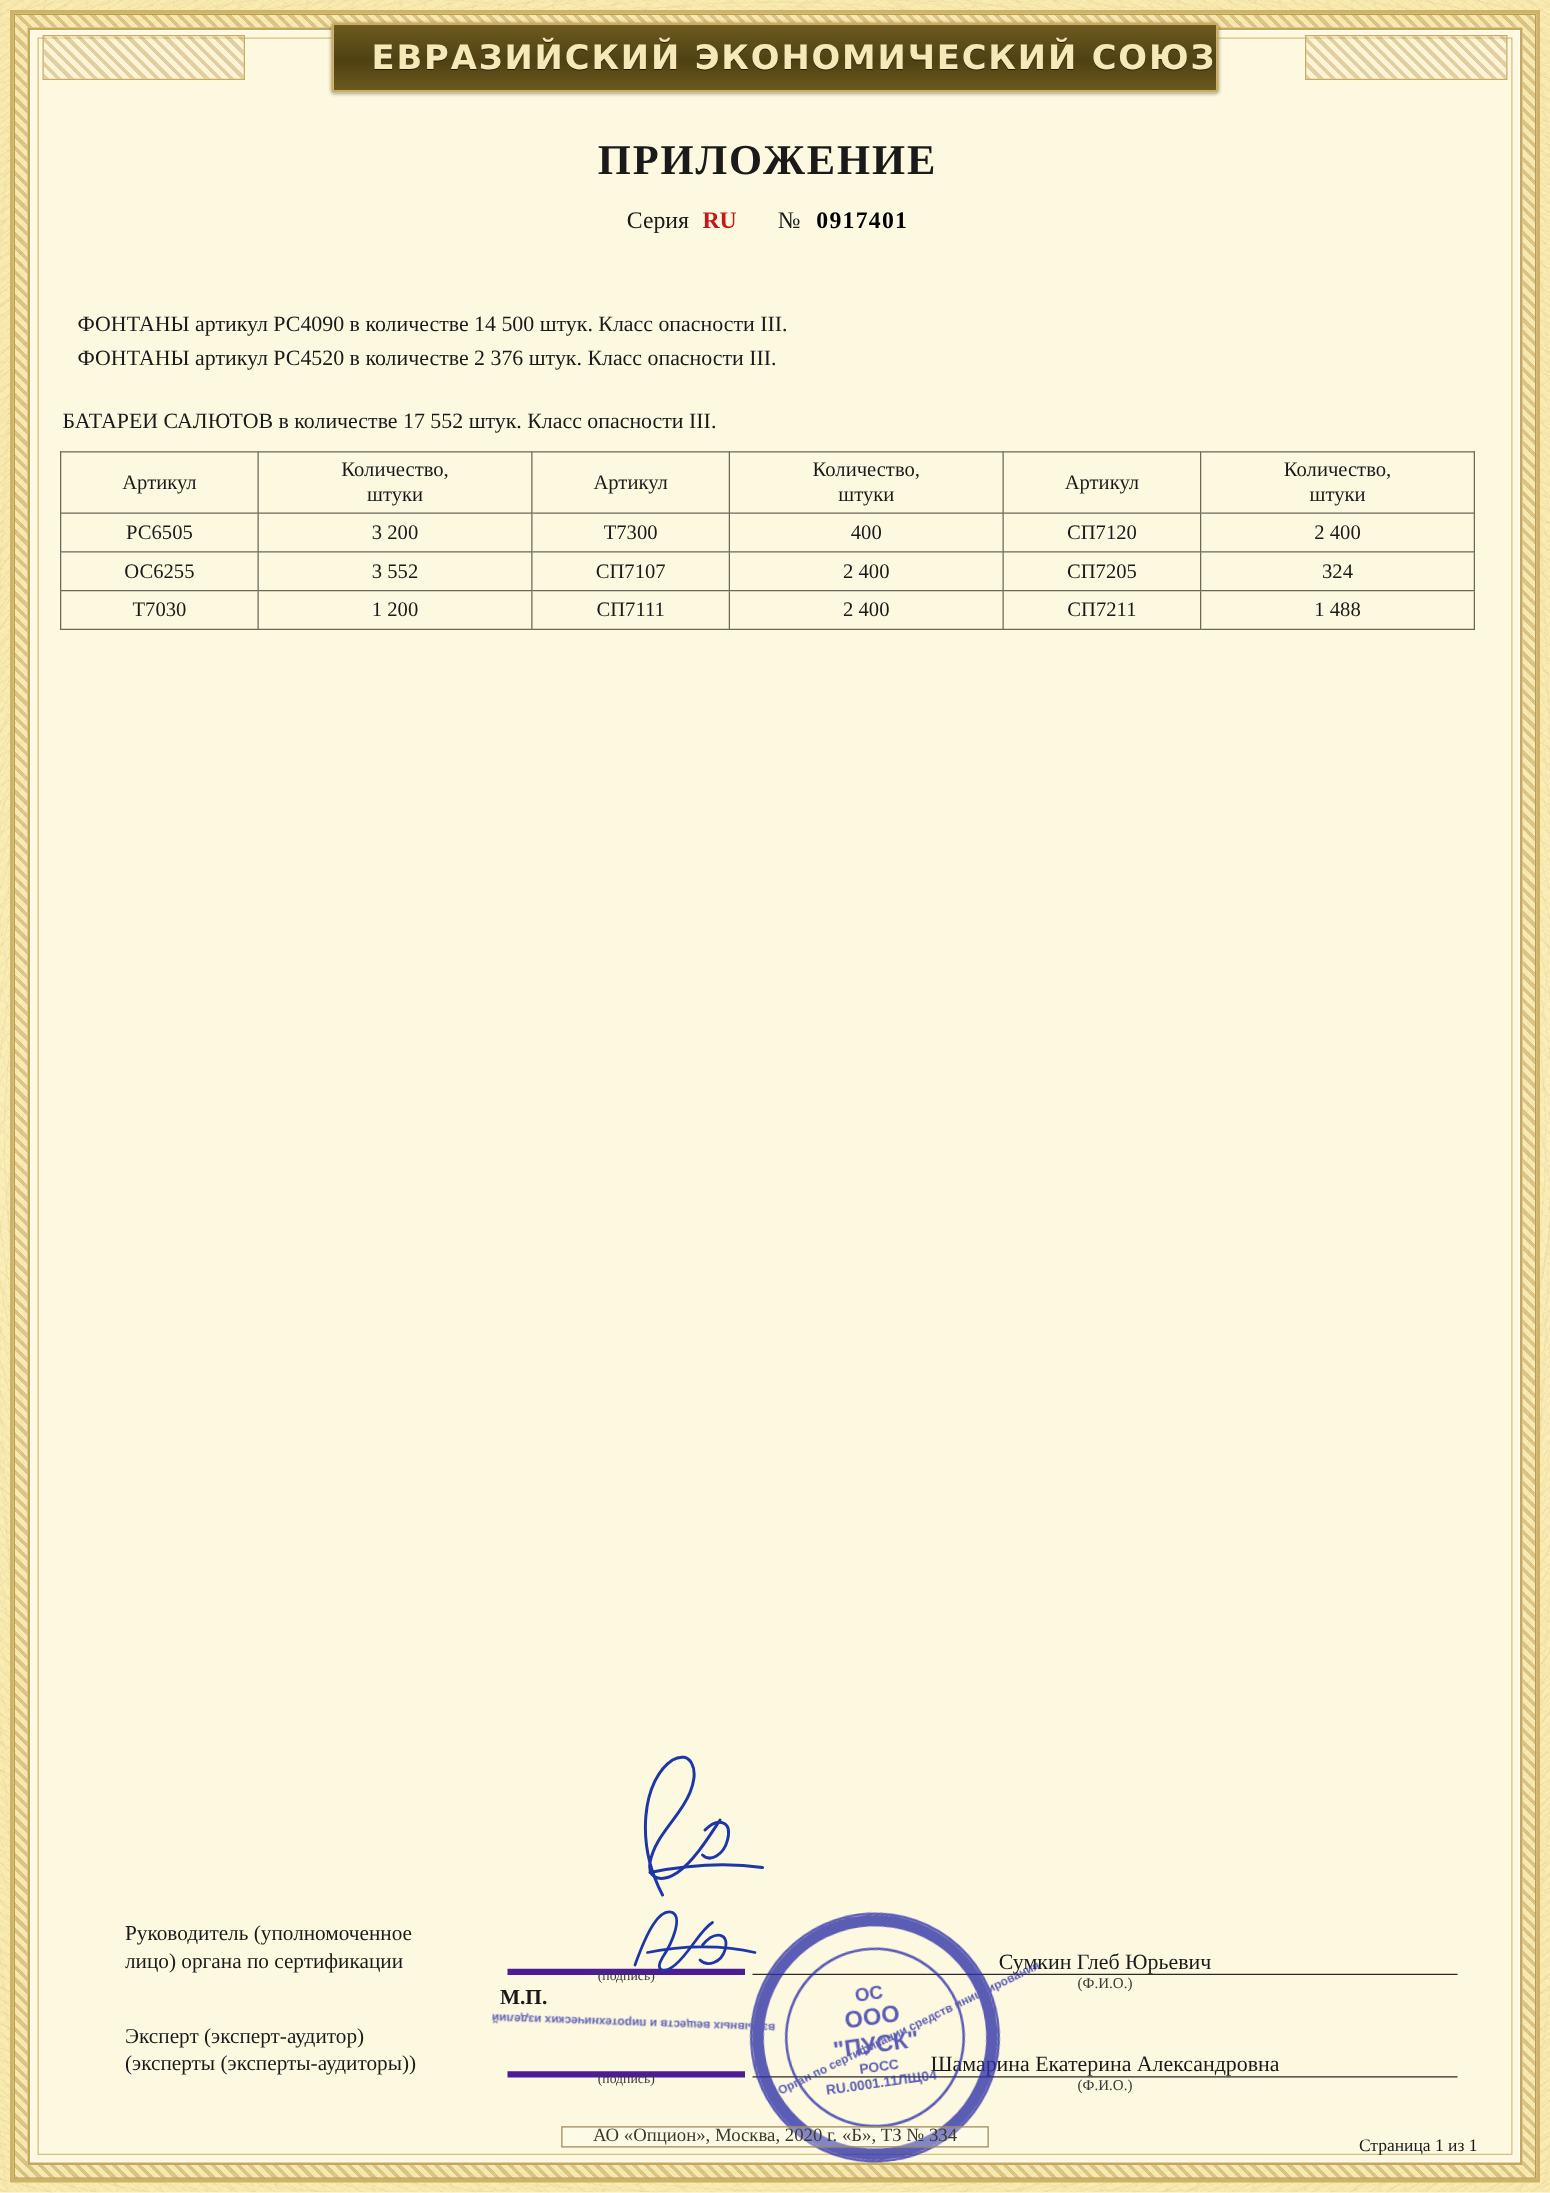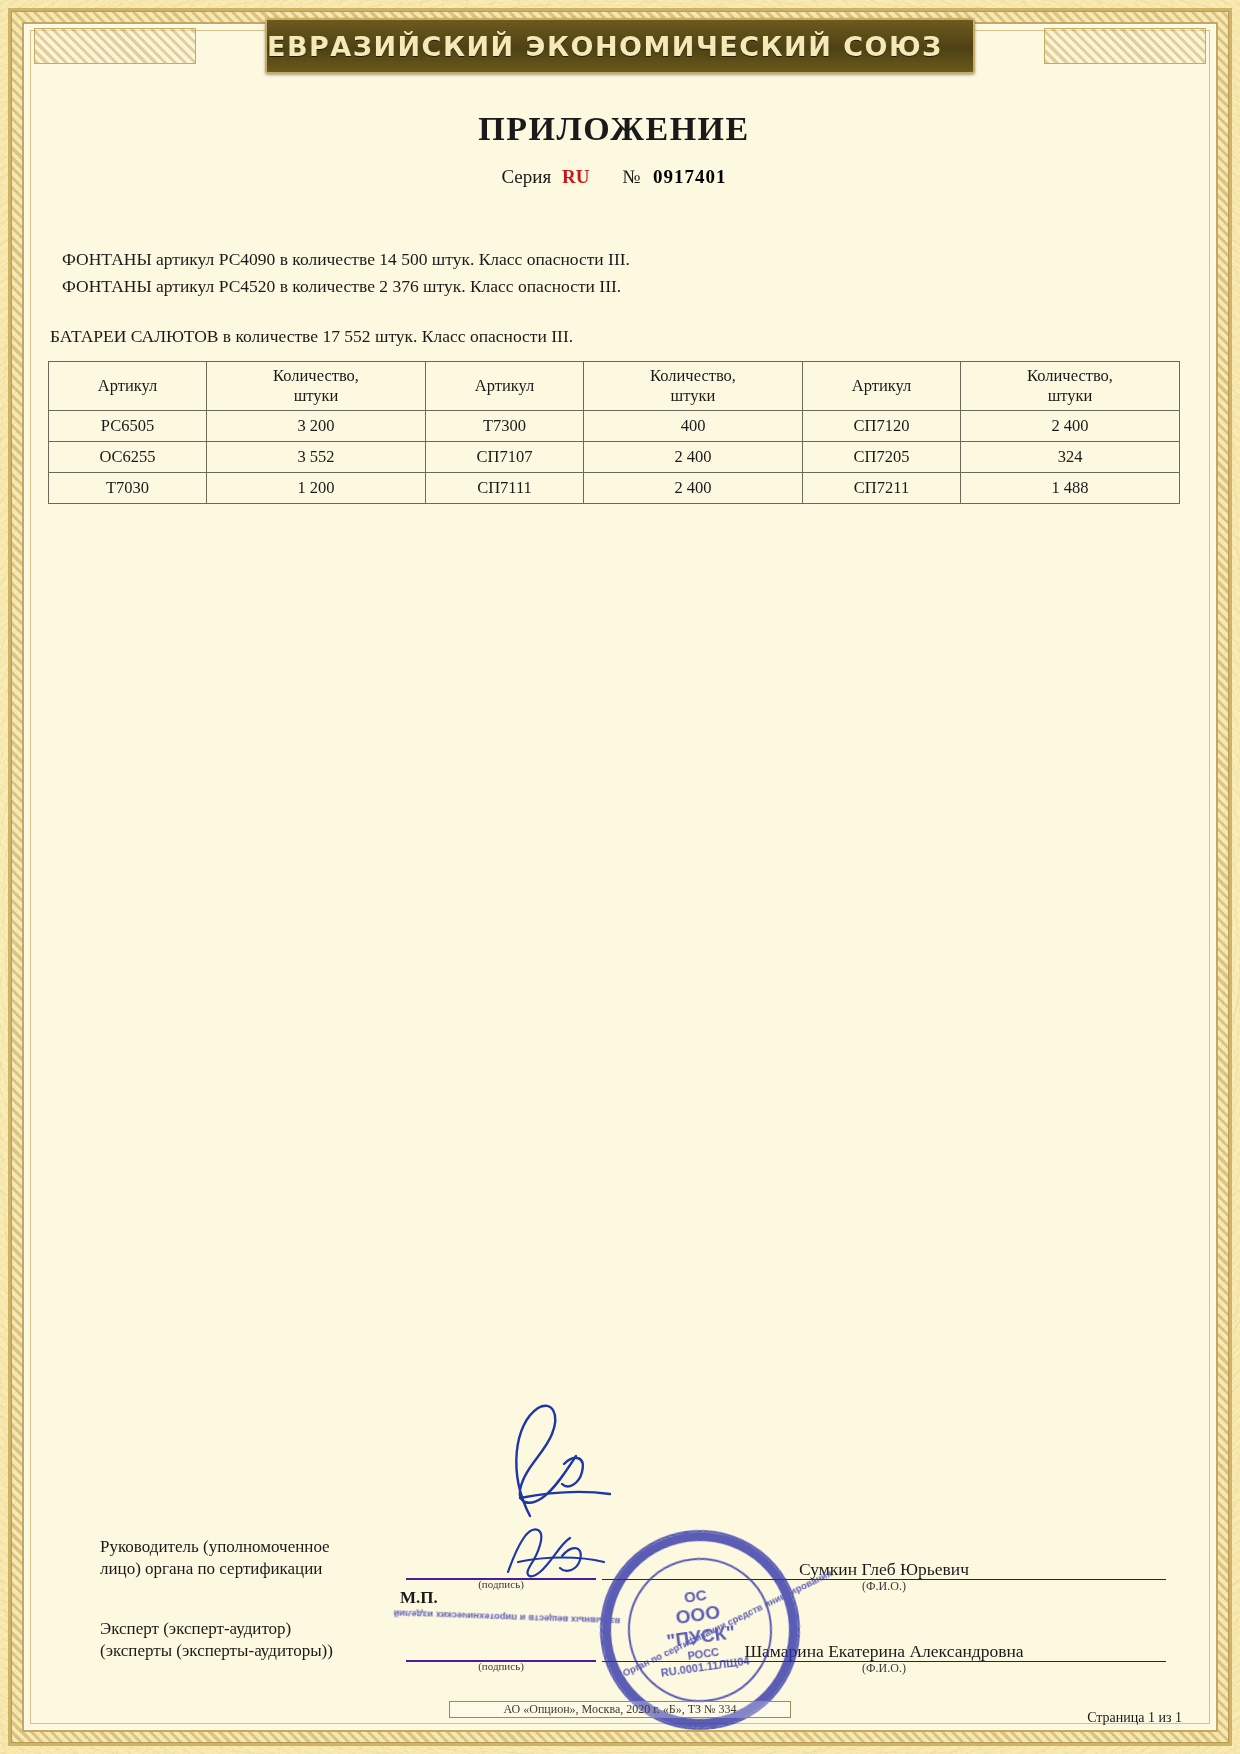--- a/index.html
+++ b/index.html
@@ -52,21 +52,21 @@
     border:1px solid #d6c083;
   }
 
   
   .banner{
     position:absolute;left:50%;transform:translateX(-50%);
     top:18px;width:706px;height:52px;
     background:linear-gradient(180deg,#6c5a1f 0%,#4e4113 55%,#6b591e 100%);
     border:2px solid #c9ac60;
     border-radius:3px;
-    display:flex;align-items:center;justify-content:flex-start;
+    display:flex;align-items:center;justify-content:flex-end;
     box-shadow:0 1px 3px rgba(0,0,0,.35);
   }
   .banner-text{
     color:#f6e9b8;
     font-family:"DejaVu Sans", sans-serif;
     font-weight:bold;
     font-size:27px;
     letter-spacing:1.5px;
     white-space:nowrap;
     text-shadow:0 1px 0 rgba(0,0,0,.6);
@@ -154,21 +154,21 @@
     position:absolute;left:100px;right:74px;bottom:88px;
     font-size:17px;
   }
   .sig-row{
     display:flex;align-items:flex-end;margin-bottom:4px;
   }
   .sig-label{width:300px;line-height:1.3;}
   .sig-label .l2{display:block;}
   .sig-line{
     flex:0 0 190px;margin:0 6px;position:relative;
-    border-bottom:2px solid #4c1d95;height:20px;
+    border-bottom:5px solid #4c1d95;height:20px;
   }
   .sig-caption{
     position:absolute;left:0;right:0;top:20px;
     text-align:center;font-size:11px;color:#3a3a3a;
   }
   .sig-name{
     flex:1;position:relative;border-bottom:1px solid #2a2a2a;height:20px;
     text-align:center;font-size:17.5px;
   }
   .sig-name .fio{
@@ -213,21 +213,21 @@
     transform-origin:0 0;
     white-space:nowrap;
   }
 
   
   .footer-note{
     position:absolute;left:50%;transform:translateX(-50%);
     bottom:36px;width:340px;height:15px;
     border:1px solid #9b8a55;
     background:rgba(255,255,255,.25);
-    font-size:12px;text-align:center;line-height:15px;color:#3d3a2c;
+    font-size:15px;text-align:center;line-height:15px;color:#3d3a2c;
     font-family:"Liberation Serif", serif;
   }
   .page-of{
     position:absolute;right:58px;bottom:28px;font-size:14px;
   }
 </style>
 </head>
 <body>
 
 <div class="bg-layer bg-base"></div>

